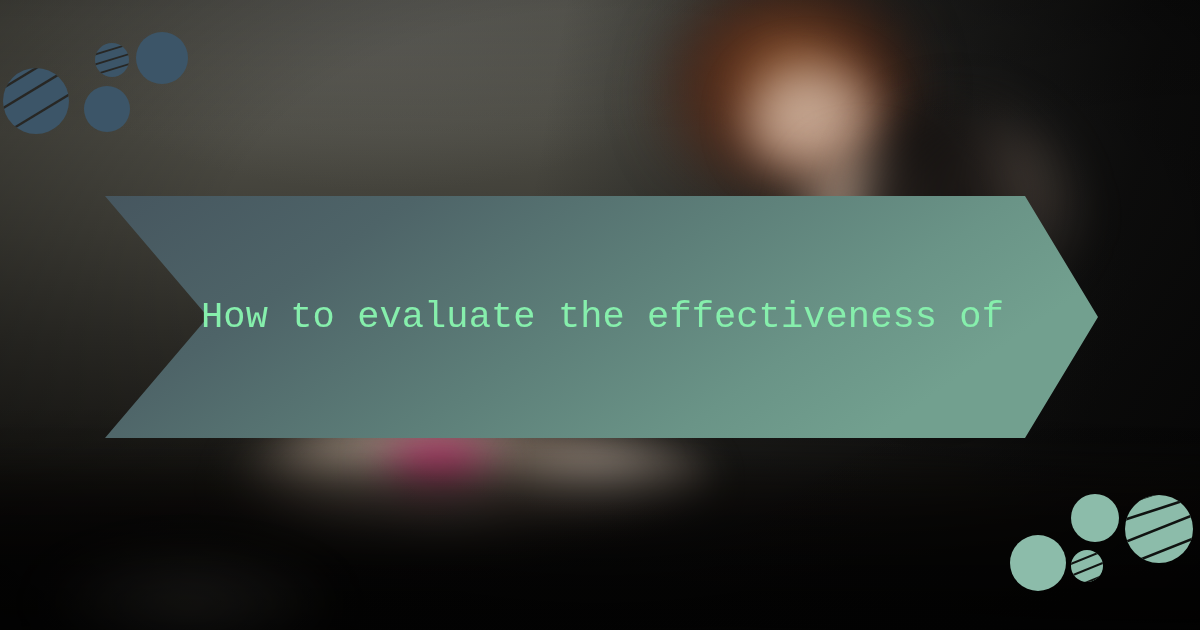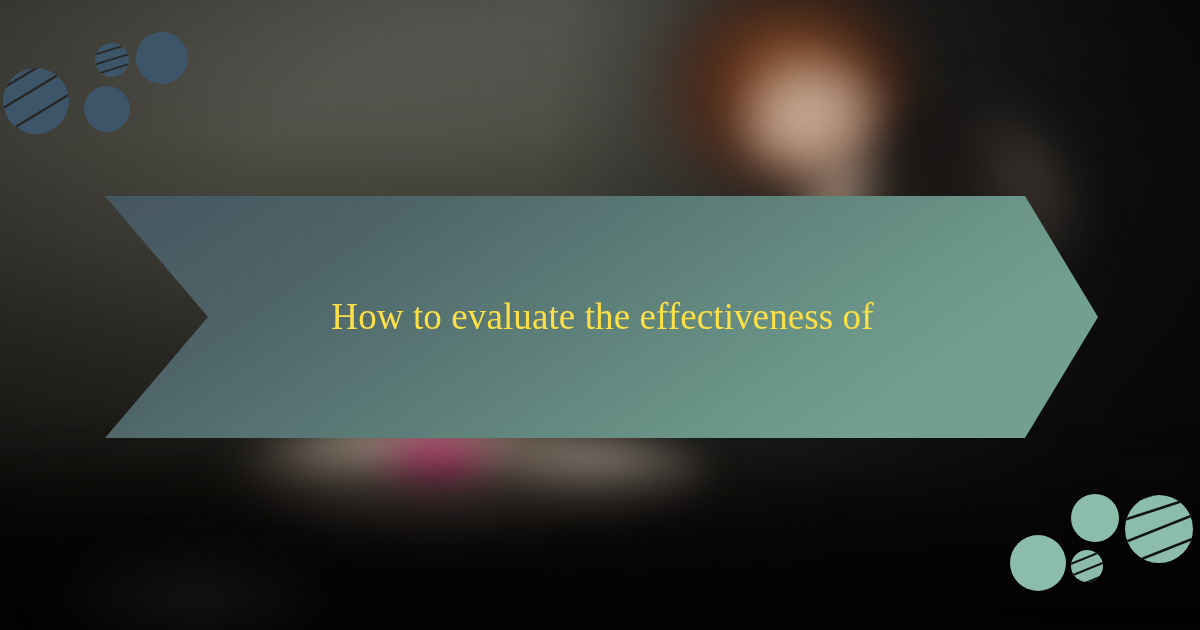--- a/index.html
+++ b/index.html
@@ -144,22 +144,22 @@
   #banner-text {
     position:absolute;
     left:105px; top:196px;
     width:993px; height:242px;
     display:flex; flex-direction:column;
     align-items:center; justify-content:center;
     padding:0 150px 0 120px;
     text-align:center;
   }
   #banner-text .line {
-    color:#fde047;
-    font-family:Liberation Serif, serif;
+    color:#86efac;
+    font-family:Liberation Mono, monospace;
     font-size:37px;
     font-weight:300;
     line-height:1.48;
     letter-spacing:.1px;
     white-space:nowrap;
     margin-left:32px;
   }
 </style>
 </head>
 <body>

